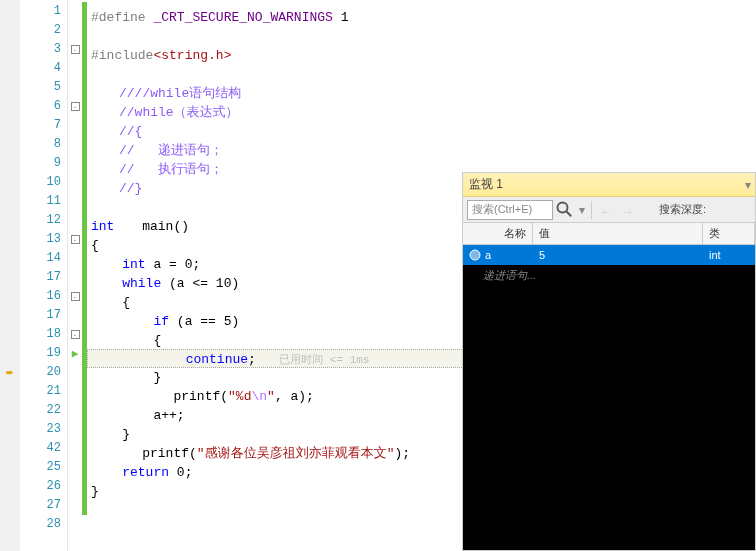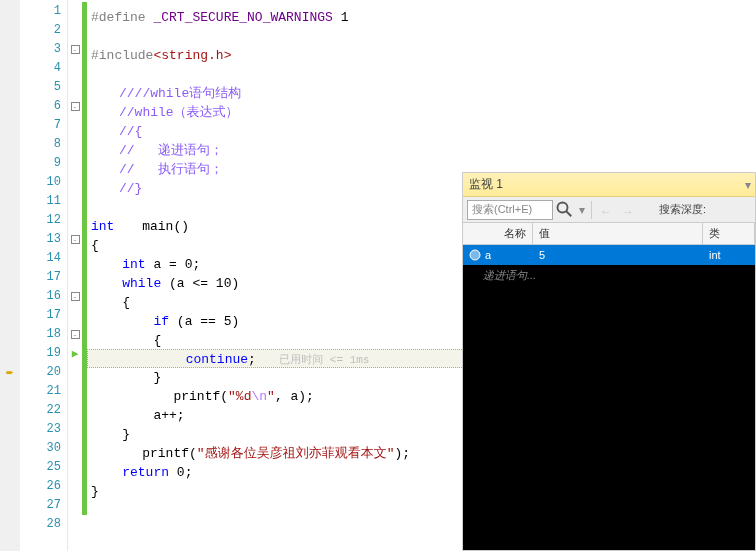--- a/index.html
+++ b/index.html
@@ -113,21 +113,21 @@
       <div class="ln">14</div>
       <div class="ln">17</div>
       <div class="ln">16</div>
       <div class="ln">17</div>
       <div class="ln">18</div>
       <div class="ln">19</div>
       <div class="ln">20</div>
       <div class="ln">21</div>
       <div class="ln">22</div>
       <div class="ln">23</div>
-      <div class="ln">30</div>
+      <div class="ln">42</div>
       <div class="ln">25</div>
       <div class="ln">26</div>
       <div class="ln">27</div>
       <div class="ln">28</div>
     </div>
   <div class="foldcol" id="foldcol">
       <div class="fc"></div>
       <div class="fc"></div>
       <div class="fc">
         <div class="foldbox">-</div>

